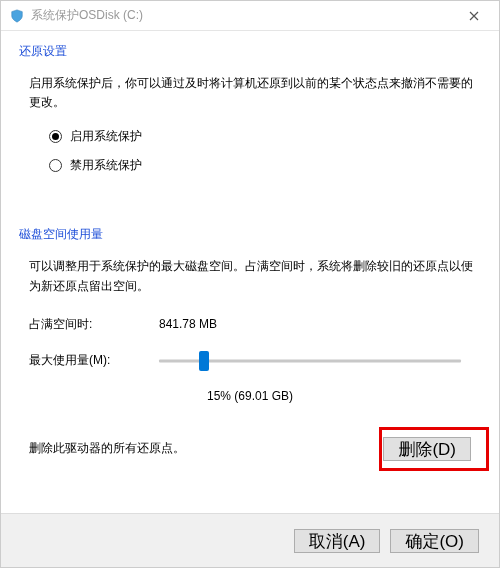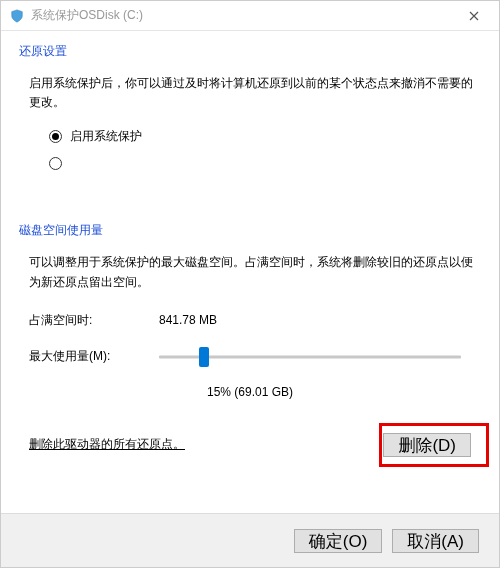--- a/index.html
+++ b/index.html
@@ -76,21 +76,21 @@
   .slider-thumb {
     position: absolute; top: 50%; transform: translate(-50%, -50%);
     width: 10px; height: 20px; background: #0078d7; border-radius: 2px;
     left: 15%;
   }
   .slider-caption { text-align: center; margin-bottom: 24px; }
   .delete-row {
     display: flex; align-items: center; margin: 0 0 0 10px;
     position: relative;
   }
-  .delete-text { flex: 1; text-decoration: underline; }
+  .delete-text { flex: 1; }
   .btn {
     min-width: 86px; height: 24px;
     background: #e1e1e1; border: 1px solid #adadad;
     font-family: inherit; font-size: 17px;
     padding: 0 14px; cursor: pointer;
   }
   .highlight-box {
     position: absolute;
     border: 3px solid #e60000;
     pointer-events: none;
@@ -136,20 +136,21 @@
       <div class="radio-row">
         <span class="radio-outer">
           <span class="radio-inner" id="dot-enable" style="display: block;"></span>
         </span>
         <span>启用系统保护</span>
       </div>
       <div class="radio-row">
         <span class="radio-outer">
           
         </span>
+        <span>禁用系统保护</span>
       </div>
     </div>
 
     <div class="spacer1"></div>
 
     <div class="section-title">磁盘空间使用量</div>
     <div class="usage-desc">可以调整用于系统保护的最大磁盘空间。占满空间时，系统将删除较旧的还原点以便为新还原点留出空间。</div>
 
     <div class="row">
       <span class="label">占满空间时:</span>
@@ -170,17 +171,17 @@
       <div class="highlight-box" style="left:360px; top:0; width:110px; height:44px;"></div>
       <div class="delete-row">
         <span class="delete-text">删除此驱动器的所有还原点。</span>
         <button class="btn" style="margin-right:6px">删除(D)</button>
       </div>
     </div>
 
   </div>
 
   <div class="footer">
+    <button class="btn">取消(A)</button>
     <button class="btn">确定(O)</button>
-    <button class="btn">取消(A)</button>
   </div>
 
 </div>
 
 </body></html>

